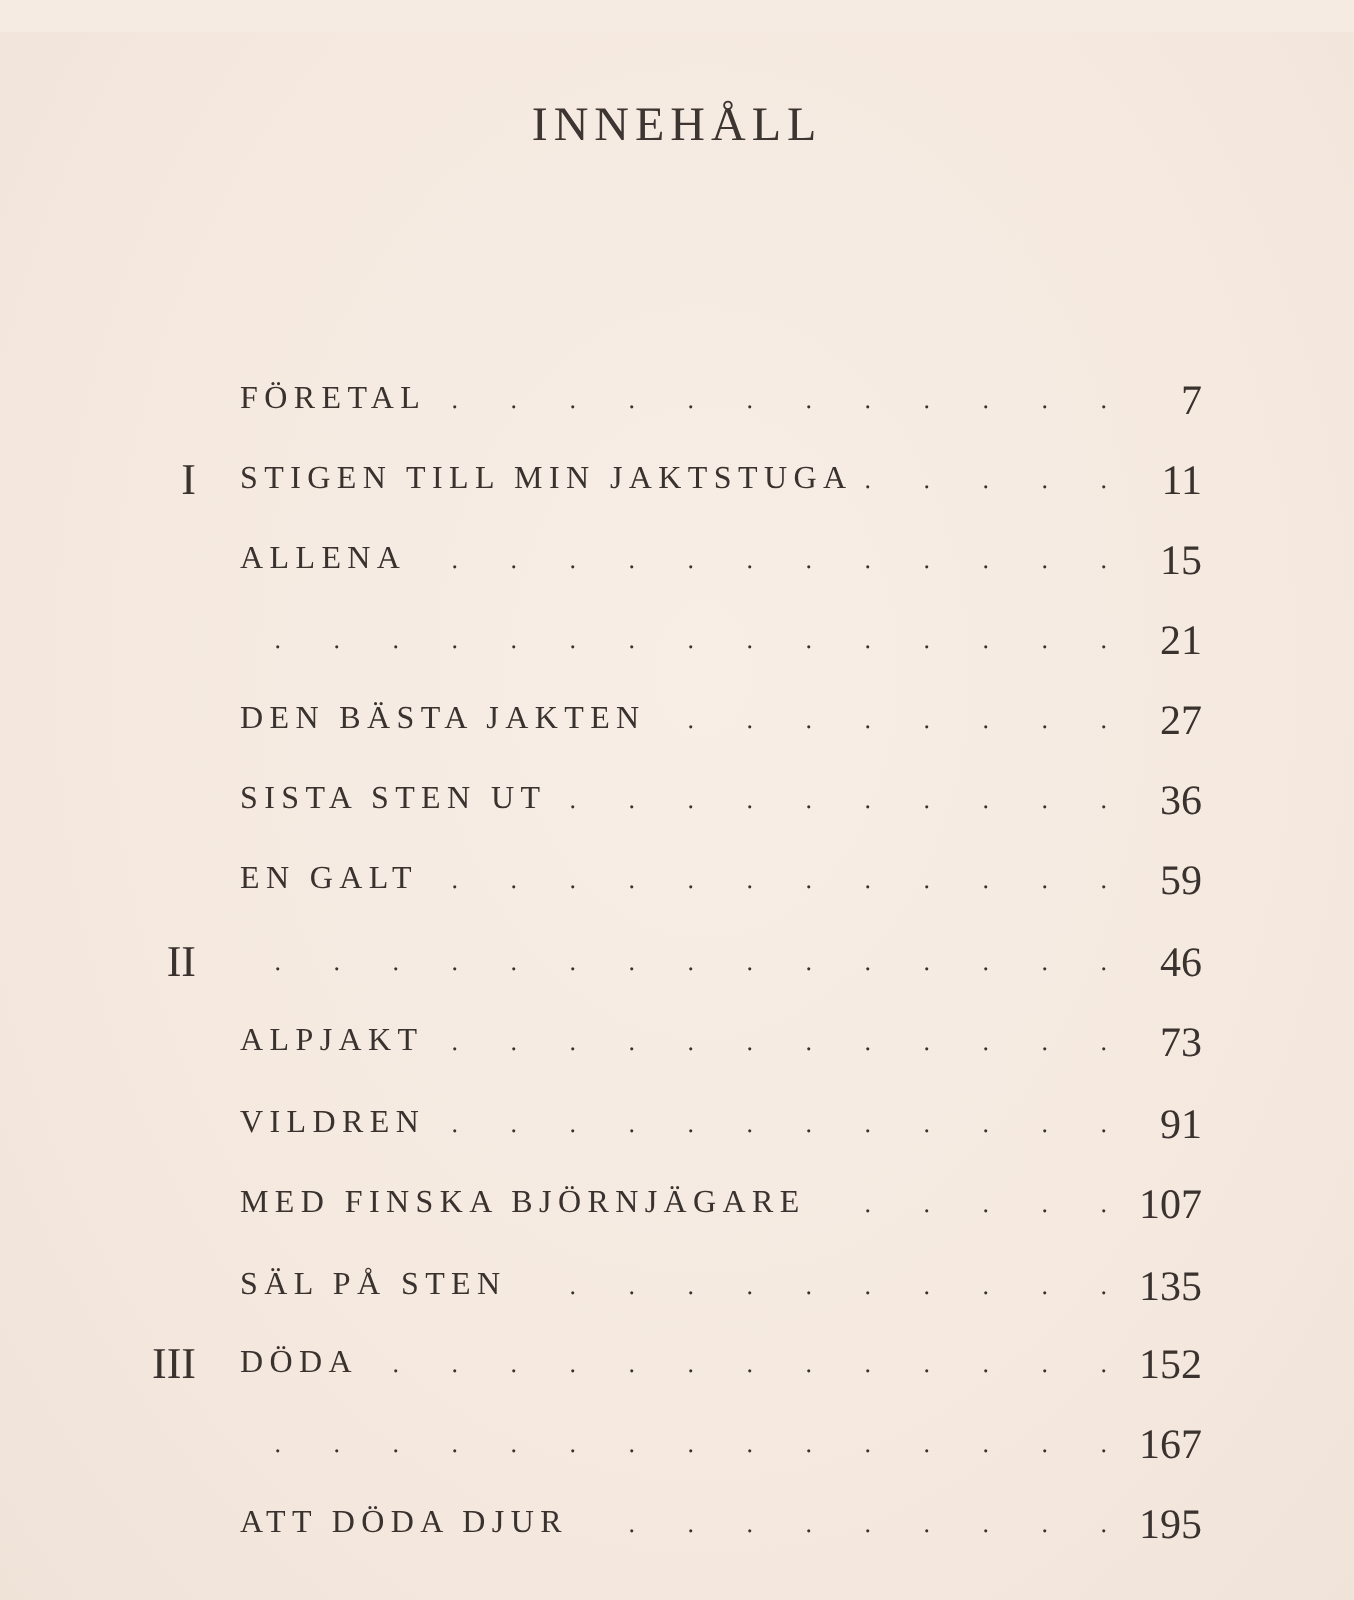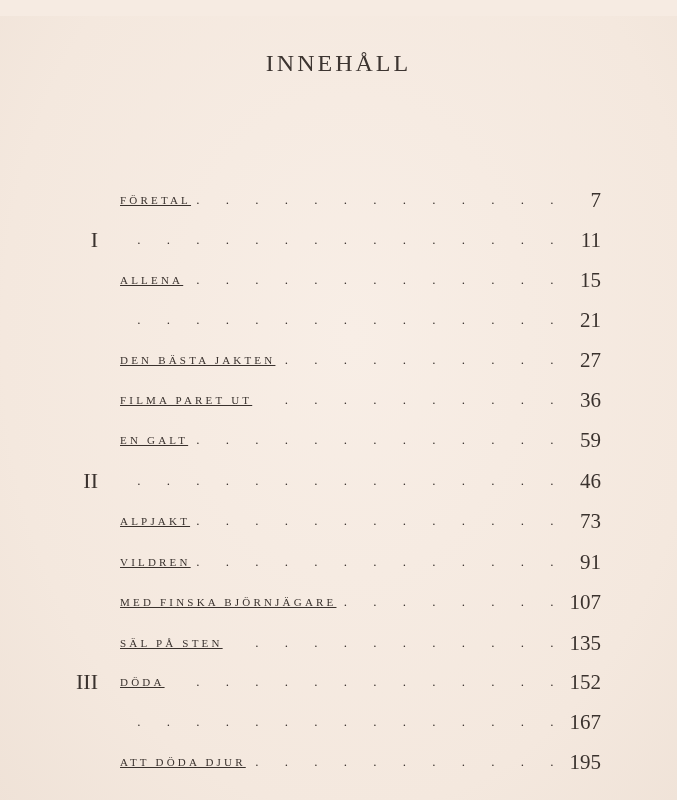--- a/index.html
+++ b/index.html
@@ -27,23 +27,22 @@
   }
   .numeral {
     position: absolute; left: 60px; width: 38px; text-align: right;
     font-size: 22px; top: 0; line-height: 30px; color: #3a322e;
   }
   .entry {
     position: absolute; left: 120px; right: 76px; top: 0;
     display: flex; align-items: baseline; line-height: 30px;
   }
   .label {
-    font-size: 11px; letter-spacing: 3.2px; white-space: nowrap;
+    font-size: 16px; letter-spacing: 3.2px; white-space: nowrap;
     color: #3a322e;
-    text-decoration: underline;
   }
   .leader {
     flex: 1; overflow: hidden; white-space: nowrap;
     font-size: 13px; letter-spacing: 11.5px; margin-left: 6px;
     text-align: right; direction: rtl; color: #3a322e;
   }
   .page-num {
     position: absolute; right: 76px; top: 0; line-height: 30px;
     font-size: 21px; color: #3a322e; min-width: 34px; text-align: right;
   }
@@ -60,20 +59,21 @@
       <span class="numeral"></span>
       <div class="entry">
           <span class="label">FÖRETAL</span>
           <span class="leader">. . . . . . . . . . . . . . . . . . . . . . . . . . . . . . . .</span>
         </div>
       <span class="page-num">7</span>
     </div>
     <div class="row" style="top:209px">
       <span class="numeral">I</span>
       <div class="entry">
+          <span class="label">STIGEN TILL MIN JAKTSTUGA</span>
           <span class="leader">. . . . . . . . . . . . . . . . . . . . . . . . . . . . . . . .</span>
         </div>
       <span class="page-num">11</span>
     </div>
     <div class="row" style="top:249px">
       <span class="numeral"></span>
       <div class="entry">
           <span class="label">ALLENA</span>
           <span class="leader">. . . . . . . . . . . . . . . . . . . . . . . . . . . . . . . .</span>
         </div>
@@ -90,21 +90,21 @@
       <span class="numeral"></span>
       <div class="entry">
           <span class="label">DEN BÄSTA JAKTEN</span>
           <span class="leader">. . . . . . . . . . . . . . . . . . . . . . . . . . . . . . . .</span>
         </div>
       <span class="page-num">27</span>
     </div>
     <div class="row" style="top:369px">
       <span class="numeral"></span>
       <div class="entry">
-          <span class="label">FILMA PARET UT</span>
+          <span class="label">SISTA STEN UT</span>
           <span class="leader">. . . . . . . . . . . . . . . . . . . . . . . . . . . . . . . .</span>
         </div>
       <span class="page-num">36</span>
     </div>
     <div class="row" style="top:409px">
       <span class="numeral"></span>
       <div class="entry">
           <span class="label">EN GALT</span>
           <span class="leader">. . . . . . . . . . . . . . . . . . . . . . . . . . . . . . . .</span>
         </div>

